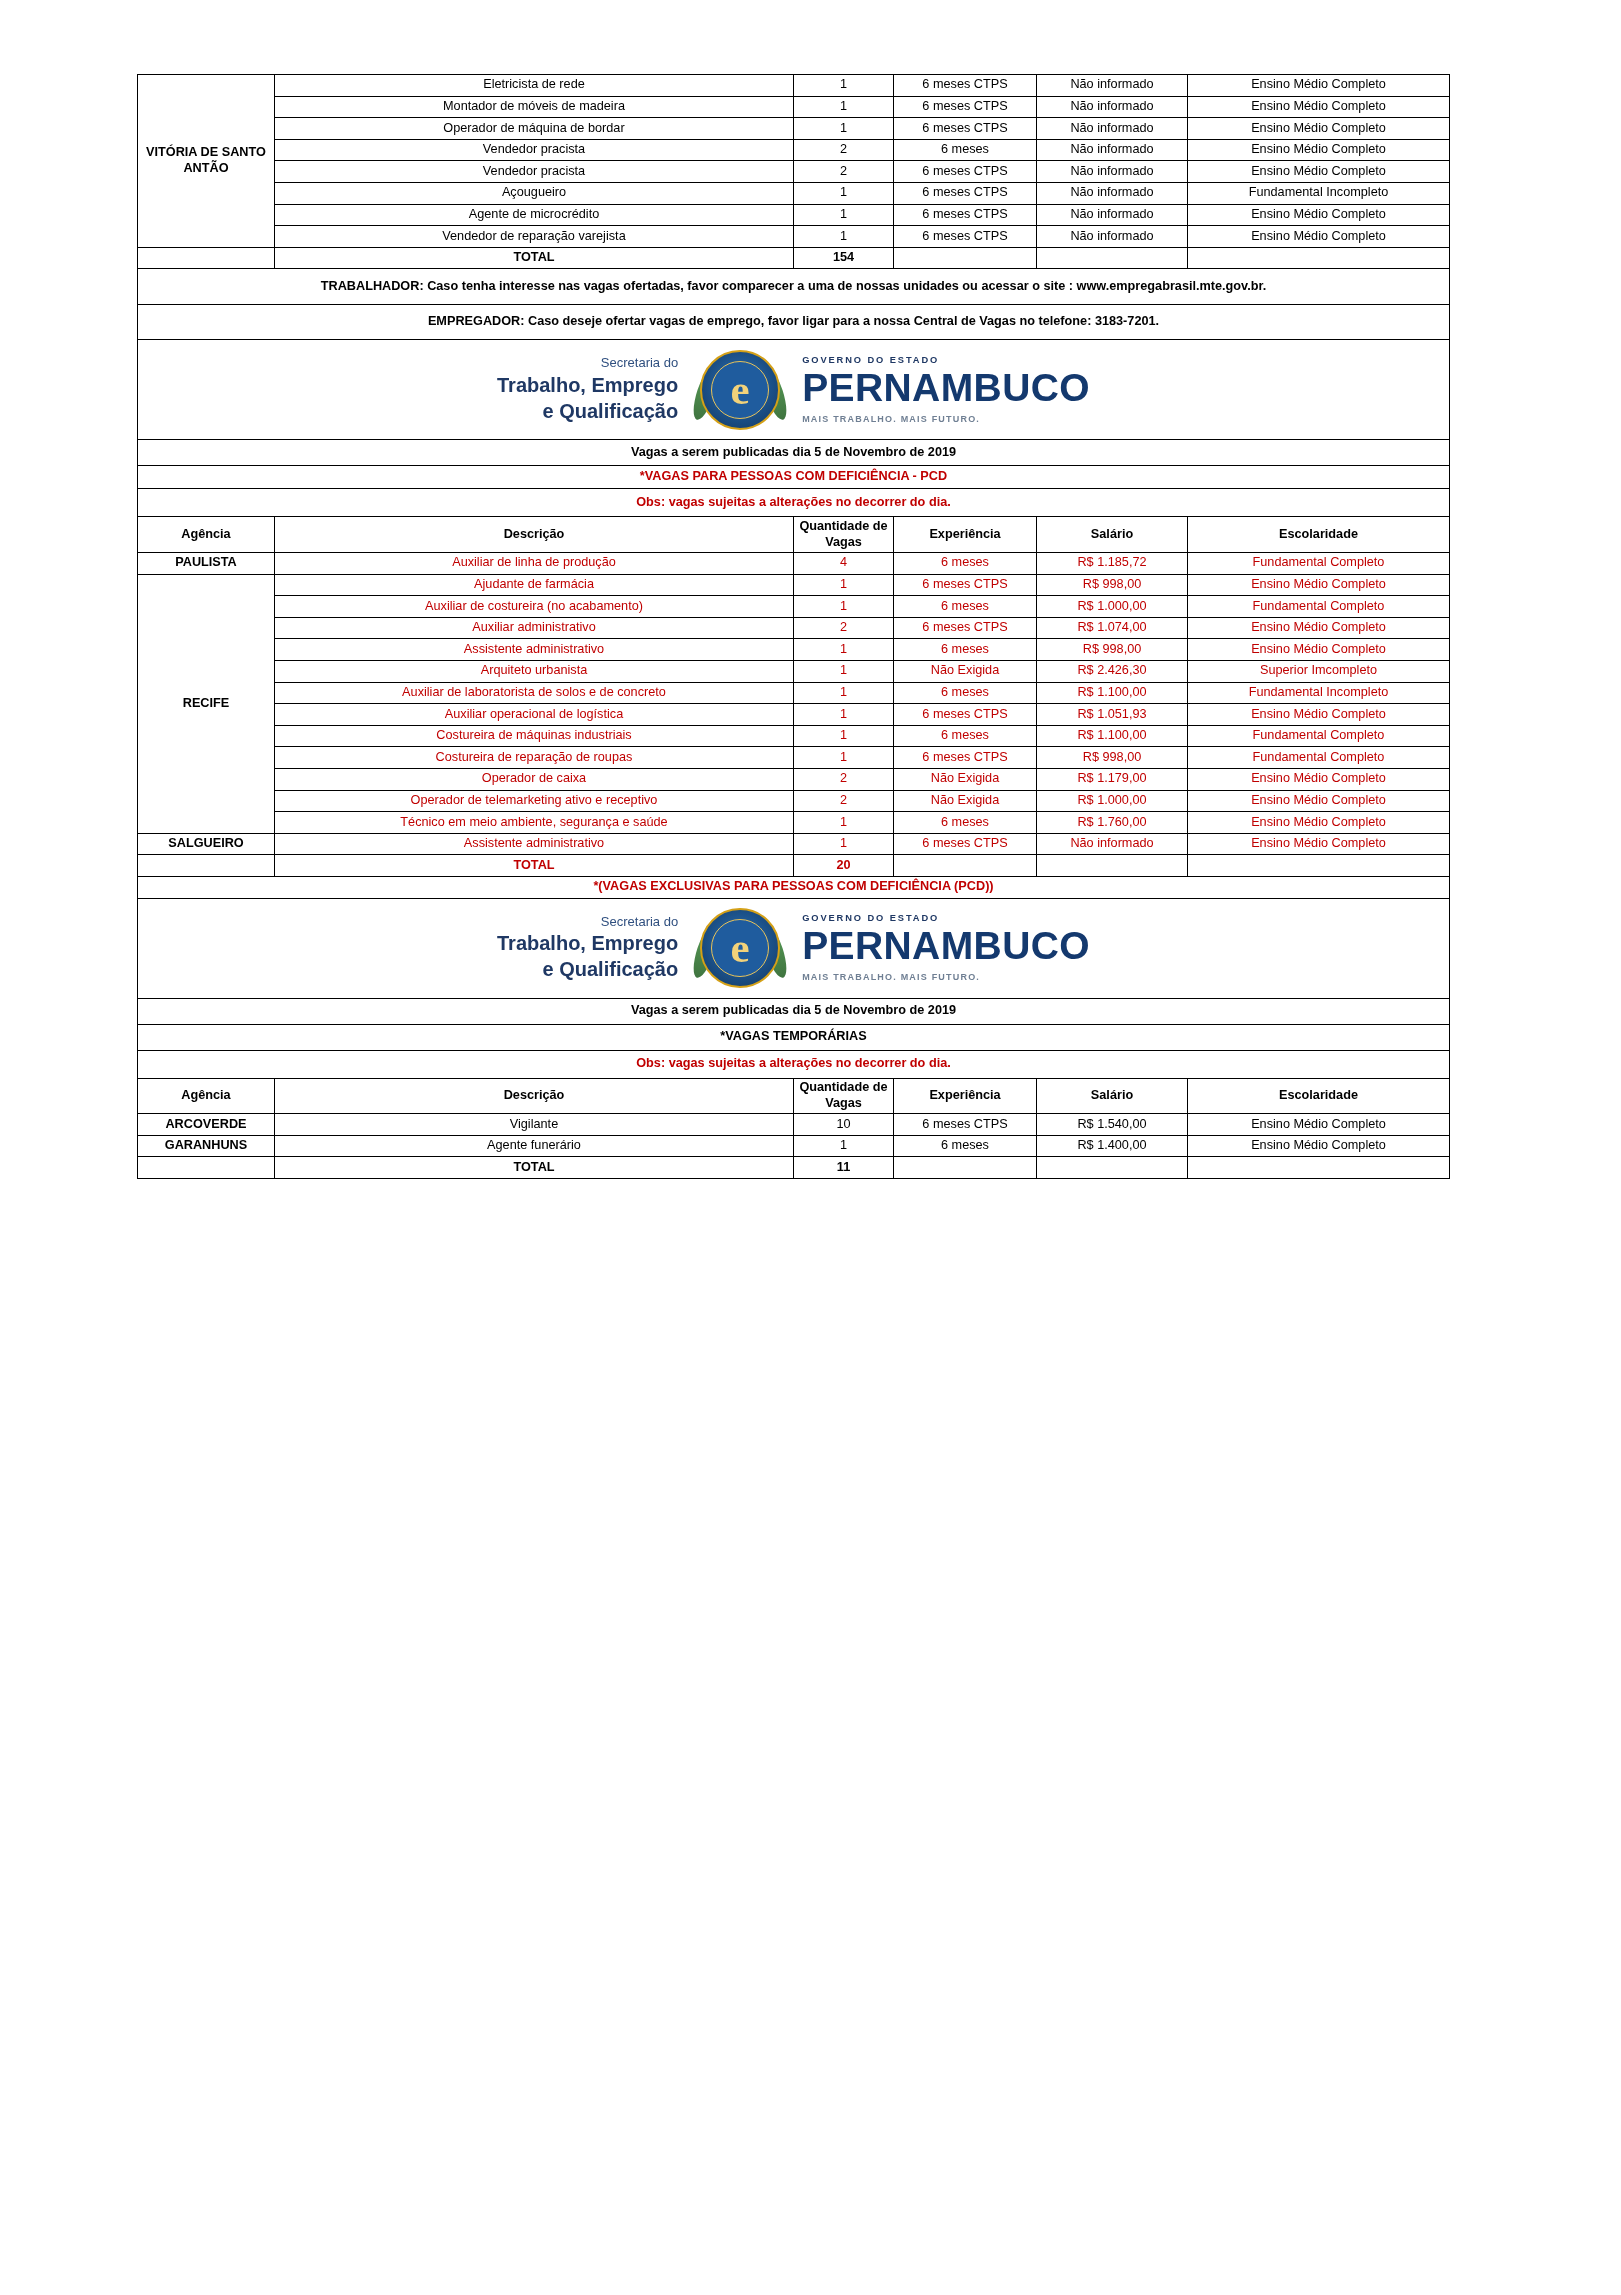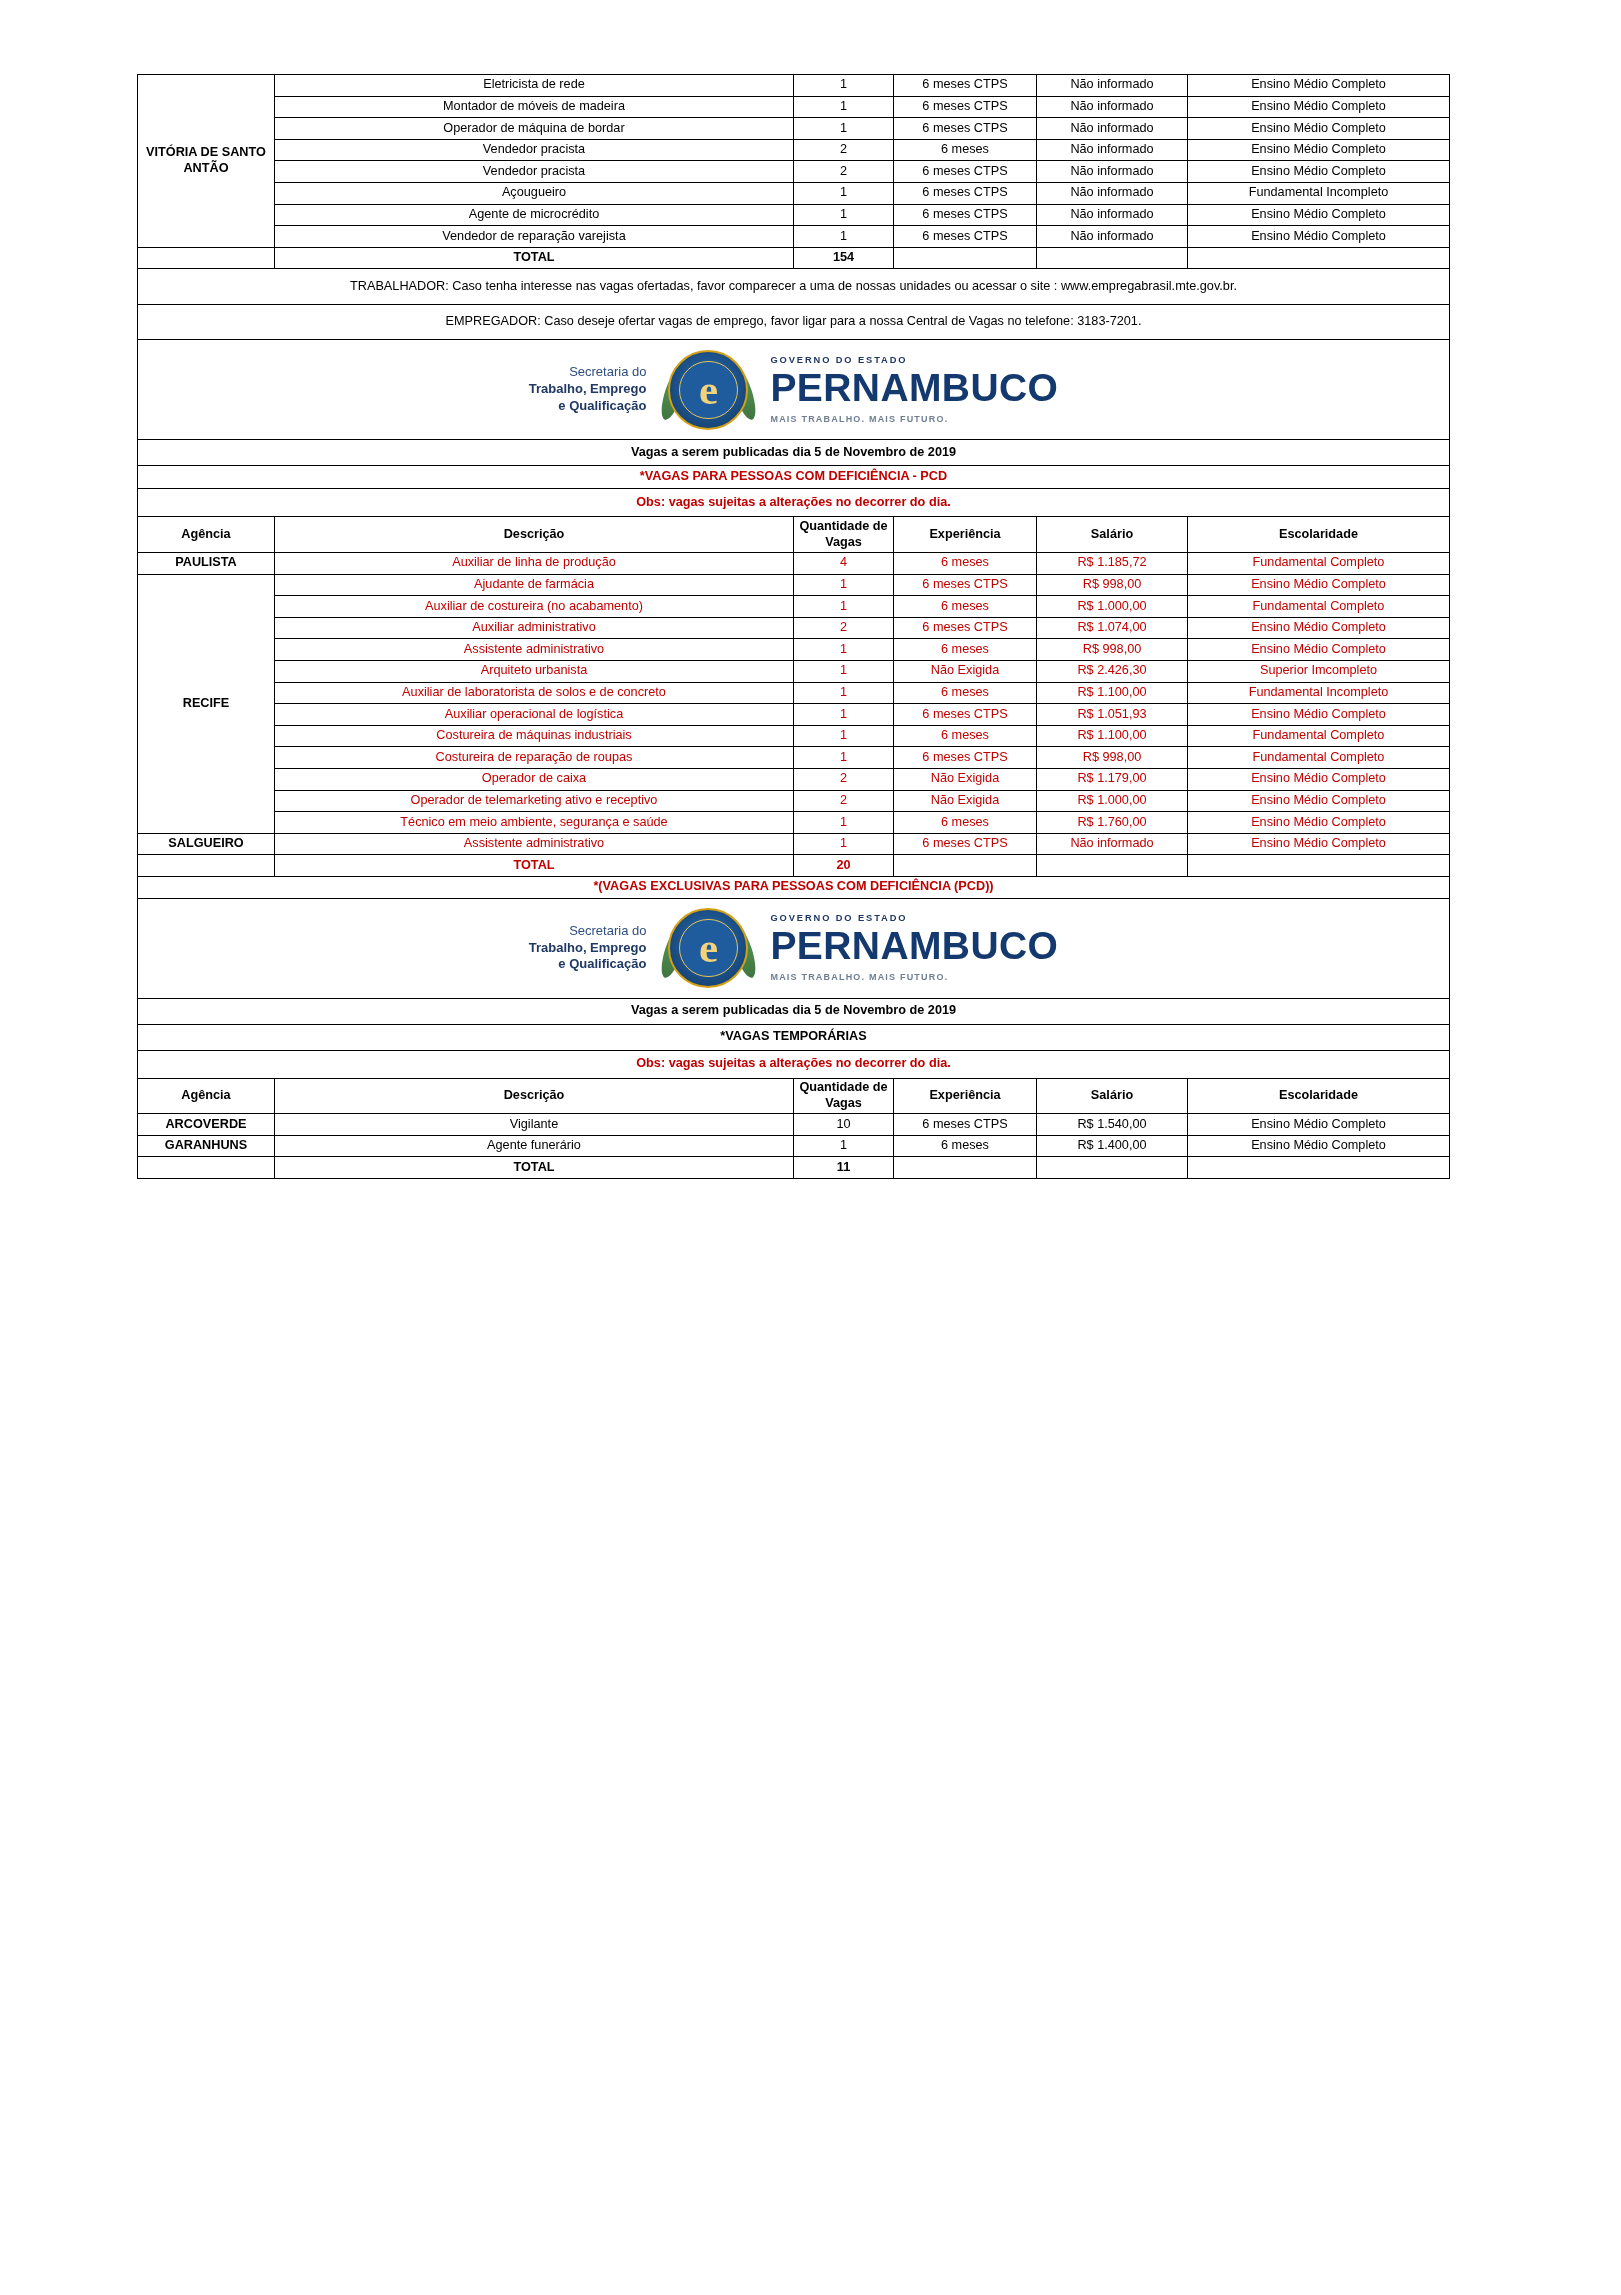--- a/index.html
+++ b/index.html
@@ -39,21 +39,21 @@
   col.c-qtd     { width: 100px; }
   col.c-exp     { width: 143px; }
   col.c-sal     { width: 151px; }
   col.c-esc     { width: 262px; }
 
   .bold { font-weight: bold; margin-top: 44px; }
   .red { color: #c00000; }
   .hdr { font-weight: bold; }
   .note {
     text-align: center;
-    font-weight: normal;
+    font-weight: bold;
     font-size: 12.7px;
     padding: 9.3px 7.7px !important;
     height: auto !important;
   }
   .title-row {
     font-weight: bold;
     font-size: 14.7px;
     height: 26px;
   }
   .pcd-title {
@@ -93,21 +93,21 @@
     color: #1f3864;
     font-size: 14.7px;
   }
   .sec-logo .small {
     font-weight: normal;
     font-size: 13px;
     color: #2f4f7f;
   }
   .sec-logo .big {
     font-weight: bold;
-    font-size: 13px;
+    font-size: 20px;
   }
   .brasao {
     width: 80px;
     height: 80px;
     position: relative;
     flex: 0 0 auto;
   }
   .brasao .ring {
     position: absolute;
     inset: 0;

